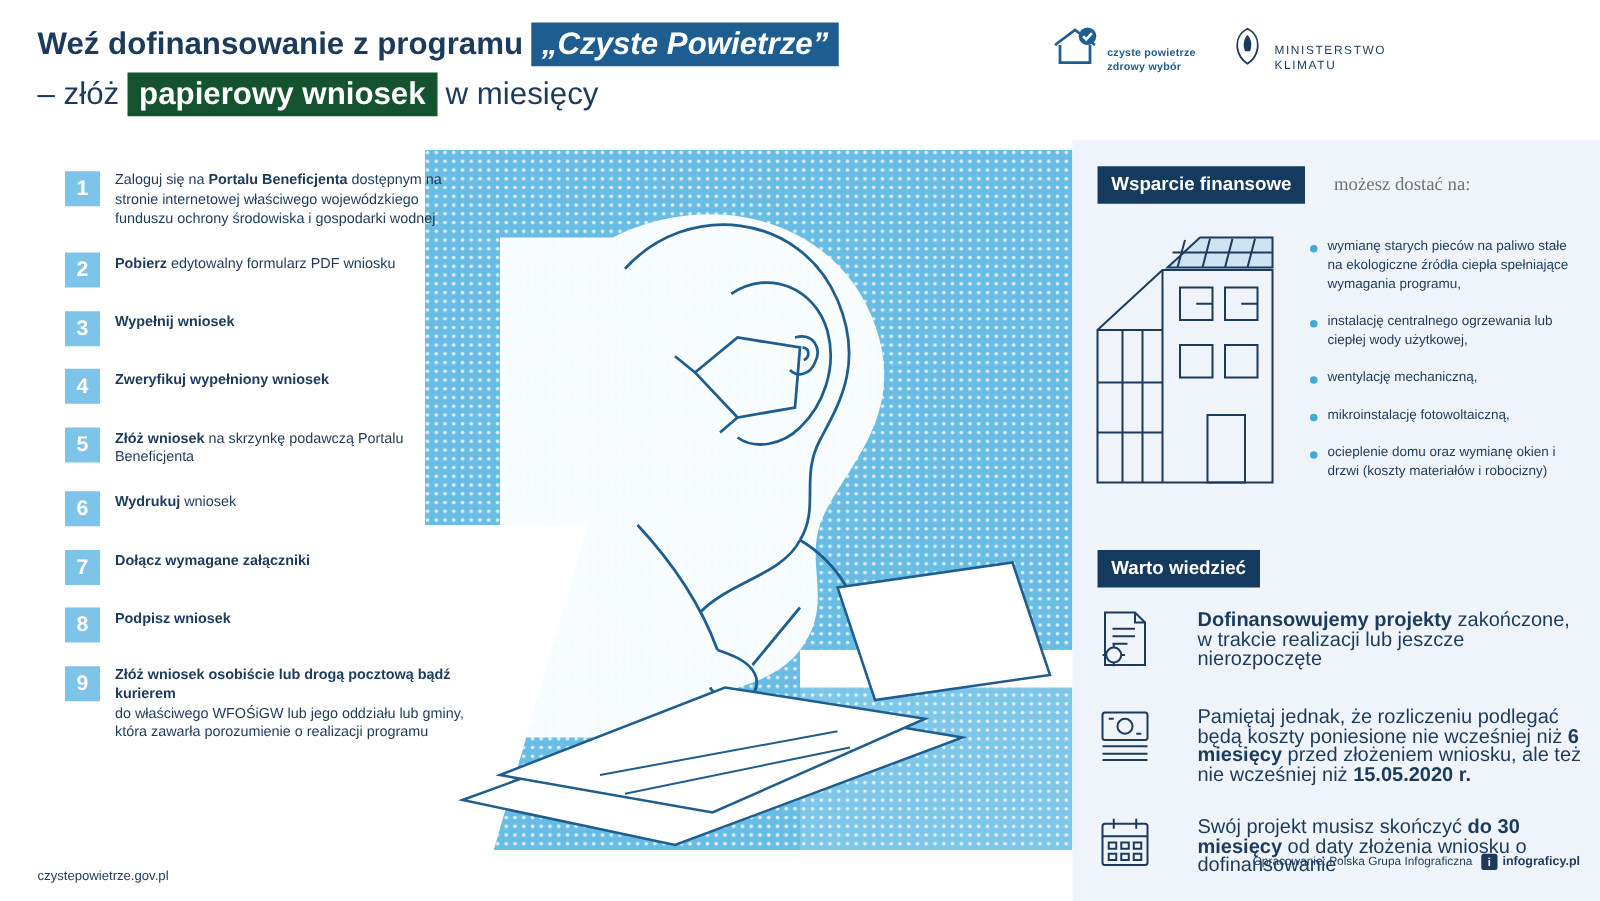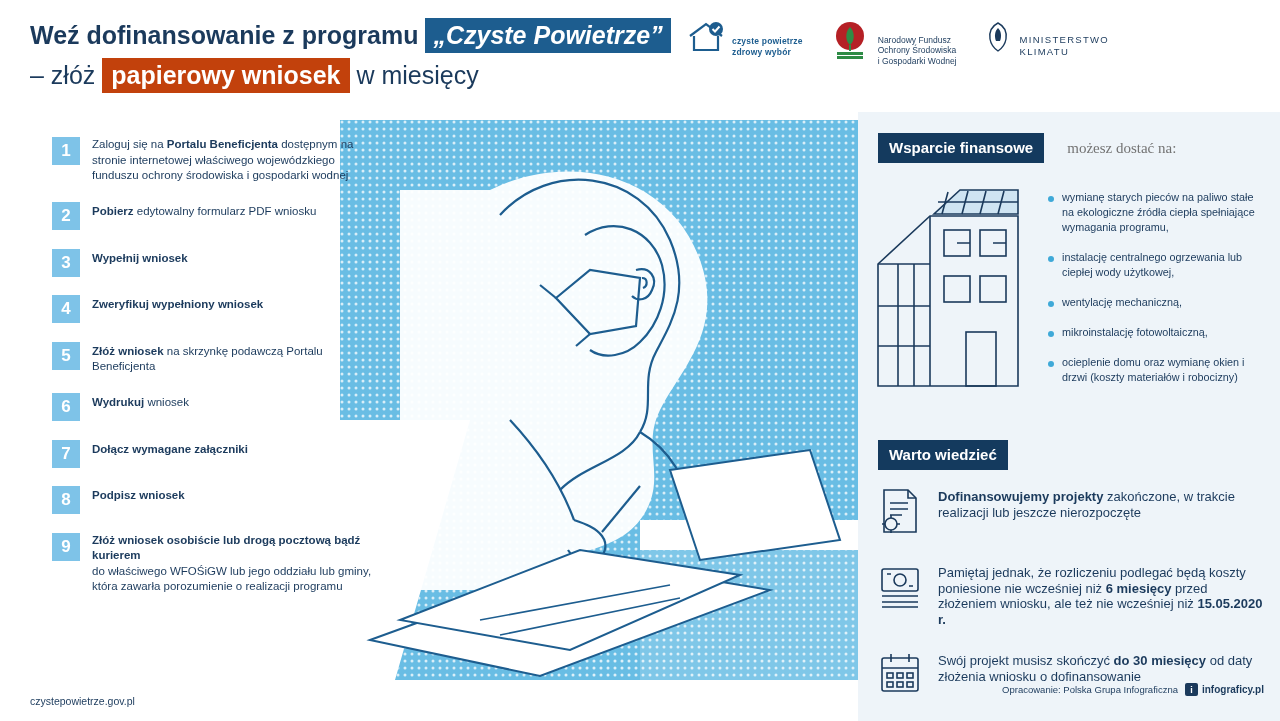--- a/index.html
+++ b/index.html
@@ -13,21 +13,21 @@
     position:relative;
   }
 
   
   .header { position:absolute; left:0; top:0; width:1127px; height:112px; background:#ffffff; }
   .title-block { position:absolute; left:30px; top:18px; width:820px; }
   .title-l1 { font-size:25px; font-weight:bold; line-height:34px; white-space:nowrap; }
   .title-l1 .hl { background:#1d5d8f; color:#ffffff; padding:3px 8px 4px 8px; }
   .title-l1 .quo { font-style:italic; font-weight:bold; }
   .title-l2 { font-size:25px; line-height:36px; margin-top:5px; white-space:nowrap; }
-  .title-l2 .hl2 { background:#c2410c; color:#ffffff; font-weight:bold; padding:3px 9px 4px 9px;margin-top:21px; }
+  .title-l2 .hl2 { background:#14532d; color:#ffffff; font-weight:bold; padding:3px 9px 4px 9px;margin-top:21px; }
 
   .logos { position:absolute; right:18px; top:20px; display:flex; align-items:flex-start; gap:26px; }
   .logo { display:flex; align-items:flex-end; gap:7px; }
   .logo-cp-text { font-size:8.5px; font-weight:bold; color:#1d5d8f; line-height:11px; letter-spacing:.2px; }
   .logo-nf-text { font-size:8.5px; color:#1b3a5c; line-height:10.5px; }
   .logo-mk-text { font-size:9.5px; color:#1b3a5c; line-height:12px; letter-spacing:1.3px; }
 
   
   .left-panel { position:absolute; left:0; top:112px; width:858px; height:609px; background:#ffffff; }
   .right-panel { position:absolute; left:858px; top:112px; width:422px; height:609px; background:#eef4f9; }
@@ -63,21 +63,21 @@
   .house { position:absolute; left:868px; top:186px; width:180px; height:225px; }
 
   .bullets { position:absolute; left:1048px; top:190px; width:218px; }
   .bullet { display:flex; align-items:flex-start; margin-bottom:15px; }
   .dot { width:6px; height:6px; border-radius:50%; background:#3fa9d8; margin:6px 8px 0 0; flex:0 0 6px; }
   .bullet-text { font-size:10.8px; line-height:15px; color:#1b3a5c; }
 
   .facts { position:absolute; left:878px; top:487px; width:390px; }
   .fact { display:flex; align-items:flex-start; margin-bottom:24px; }
   .fact-icon { width:46px; flex:0 0 46px; margin-right:14px; }
-  .fact-text { font-size:13px; line-height:15.5px; color:#1b3a5c; padding-top:2px; }
+  .fact-text { font-size:16px; line-height:15.5px; color:#1b3a5c; padding-top:2px;margin-left:20px; }
   .fact-text b { font-weight:bold; }
 
   
   .footer-left { position:absolute; left:30px; bottom:14px; font-size:10.5px; color:#1b3a5c; }
   .footer-right { position:absolute; right:16px; bottom:25px; display:flex; align-items:center; gap:7px; font-size:9.5px; color:#1b3a5c; }
   .infog-badge { display:flex; align-items:center; gap:4px; }
   .infog-mark { width:13px; height:13px; background:#1b3a5c; color:#fff; font-size:9px; font-weight:bold;
                 display:flex; align-items:center; justify-content:center; border-radius:2px;}
   .infog-name { font-weight:bold; font-size:10px; color:#1b3a5c; }
 </style>
@@ -108,36 +108,20 @@
           <circle cx="29" cy="9" r="7" fill="#1d5d8f"></circle>
           <path d="M25.5 9 L28 11.5 L32.5 6.5" fill="none" stroke="#ffffff" stroke-width="2"></path>
         </svg>
       </span>
       <span class="logo-cp-text">
         <span>czyste powietrze</span><br>
         <span>zdrowy wybór</span>
       </span>
     </div>
 
-    <div class="logo">
-      <span>
-        <svg width="42" height="42" viewBox="0 0 42 42">
-          <circle cx="21" cy="16" r="14" fill="#b52025"></circle>
-          <path d="M21 7 C16 12 16 21 21 25 C26 21 26 12 21 7 Z" fill="#2e8b45"></path>
-          <path d="M21 25 L21 31" stroke="#2e8b45" stroke-width="2"></path>
-          <rect x="8" y="32" width="26" height="3" fill="#2e8b45"></rect>
-          <rect x="8" y="36" width="26" height="3" fill="#2e8b45"></rect>
-        </svg>
-      </span>
-      <span class="logo-nf-text">
-        <span>Narodowy Fundusz</span><br>
-        <span>Ochrony Środowiska</span><br>
-        <span>i Gospodarki Wodnej</span>
-      </span>
-    </div>
 
     <div class="logo">
       <span>
         <svg width="30" height="34" viewBox="0 0 30 34">
           <path d="M15 3 C9 6 6 12 7 19 C8 25 12 29 15 31 C18 29 22 25 23 19 C24 12 21 6 15 3 Z" fill="none" stroke="#1b3a5c" stroke-width="1.4"></path>
           <path d="M15 8 C12 11 11 16 13 21 L17 21 C19 16 18 11 15 8 Z" fill="#1b3a5c"></path>
         </svg>
       </span>
       <span class="logo-mk-text">
         <span>MINISTERSTWO</span><br>

